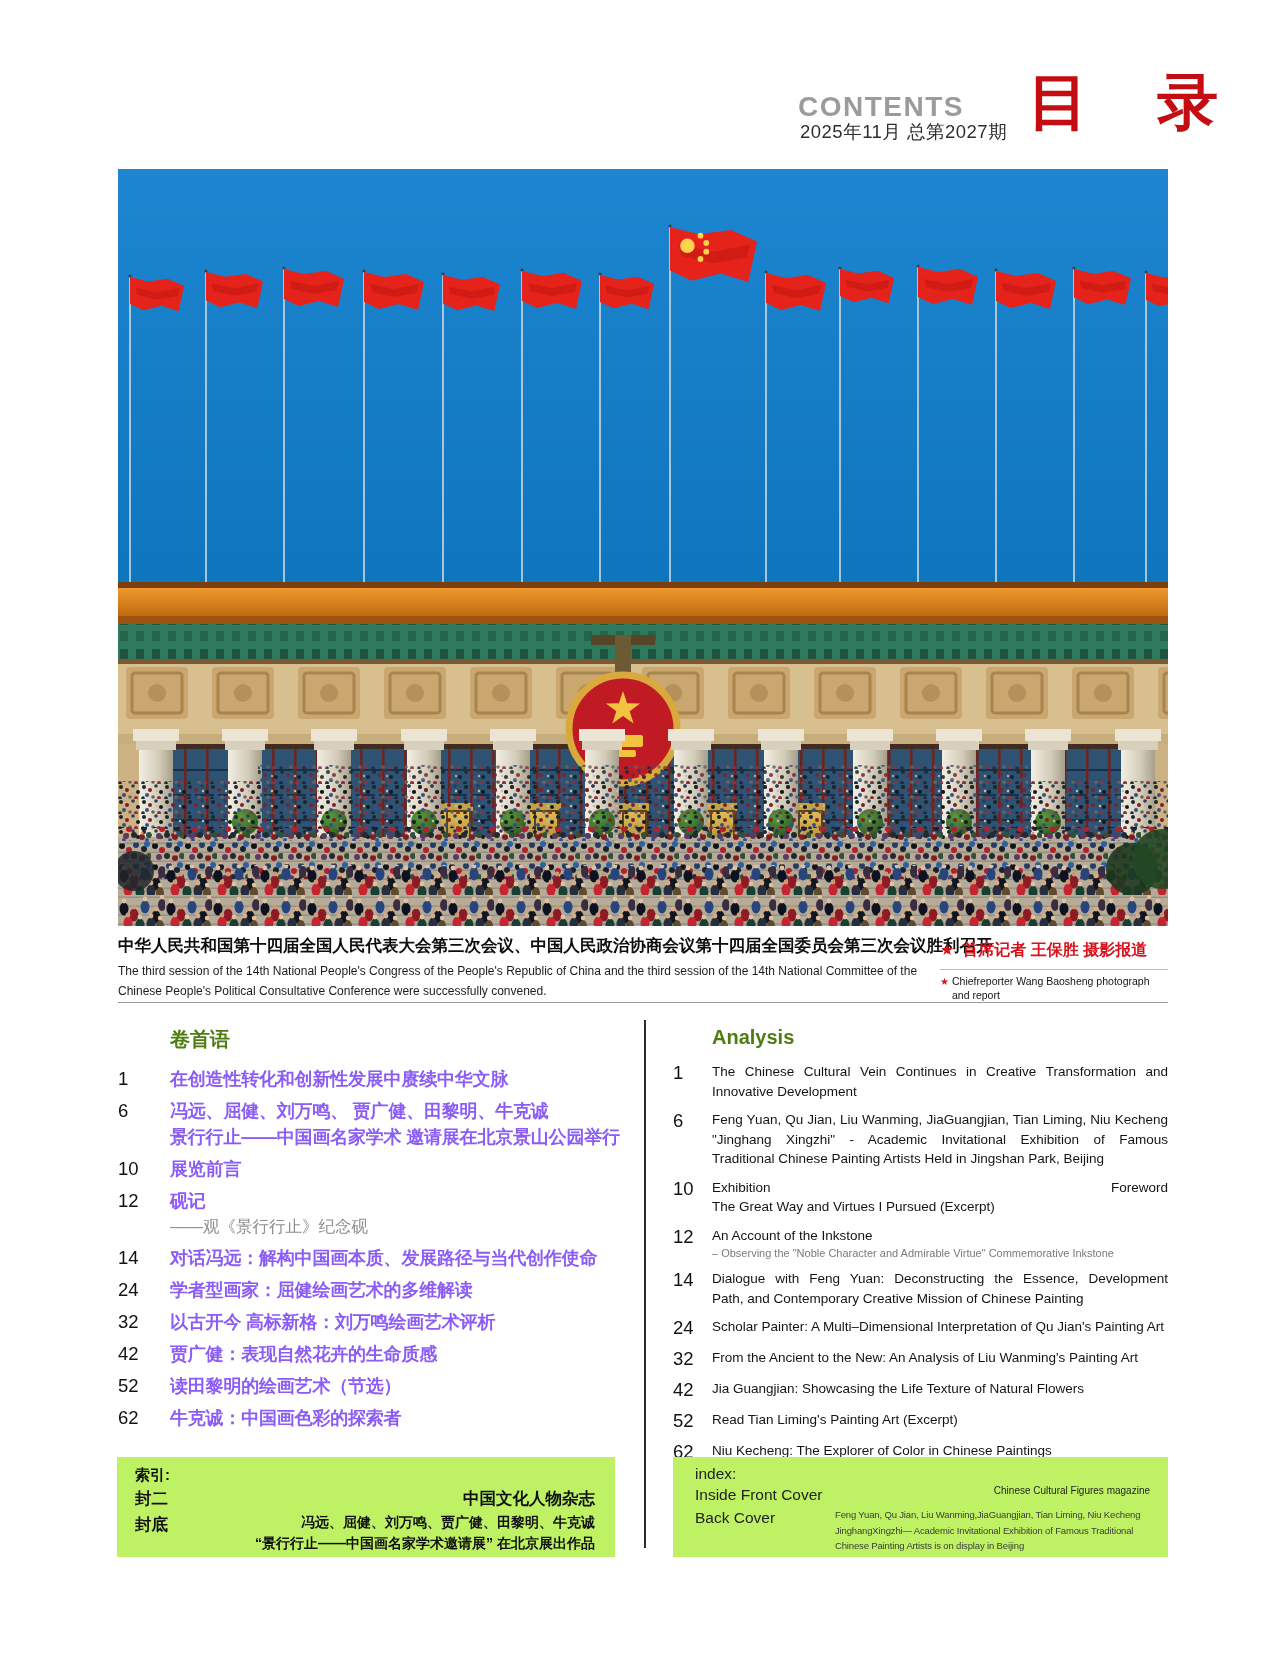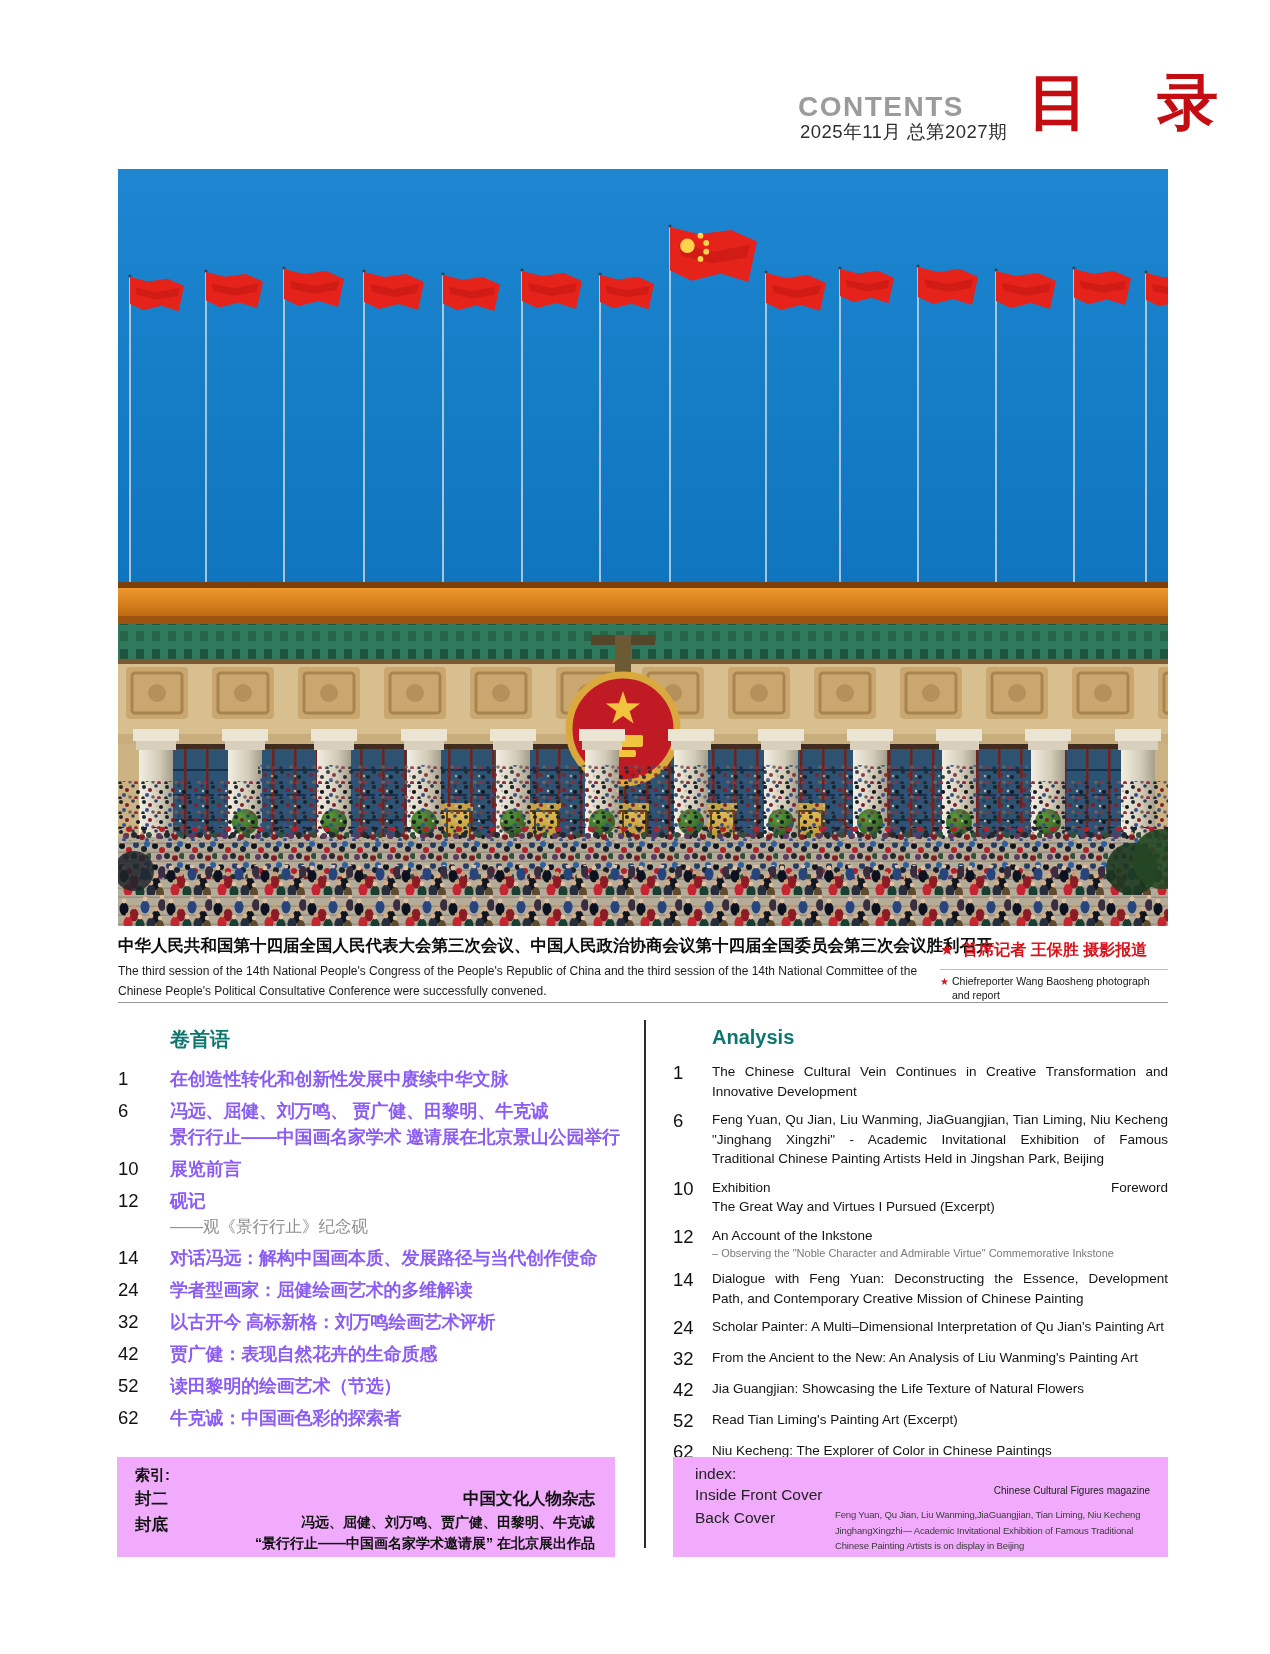--- a/index.html
+++ b/index.html
@@ -31,21 +31,21 @@
 
   .full-rule{position:absolute;left:118px;top:1002px;width:1050px;border:none;
              border-top:1px solid #9a9a9a;margin:0;}
 
   
   .col{position:absolute;top:1020px;}
   .col-cn{left:118px;width:497px;}
   .col-en{left:673px;width:495px;}
   .divider{position:absolute;left:644px;top:1020px;width:2px;height:528px;background:#2a2a2a;}
 
-  .sec-h{font-size:20px;font-weight:700;color:#0f766e;margin:6px 0 13px 0;}
+  .sec-h{font-size:20px;font-weight:700;color:#4d7c0f;margin:6px 0 13px 0;}
   .col-cn .sec-h{margin-left:52px;}
   .col-en .sec-h{margin-left:39px;}
 
   .entry{display:flex;align-items:flex-start;}
   .num{flex:none;color:#111;}
   .txt{flex:1;min-width:0;}
   .line{display:block;}
   .sub{display:block;font-style:normal;}
 
   .col-cn .entry{margin-bottom:6px;}
@@ -55,21 +55,21 @@
   .col-cn .sub{font-size:16.5px;color:#8e8e8e;line-height:25px;white-space:nowrap;}
 
   .col-en .entry{margin-bottom:9px;}
   .col-en .num{width:39px;font-size:18.5px;}
   .col-en .line{font-size:13.5px;line-height:19.5px;color:#141414;
                 text-align:justify;text-align-last:justify;}
   .col-en .line:last-of-type{text-align:left;text-align-last:auto;}
   .col-en .sub{font-size:11px;color:#7a7a7a;line-height:14px;margin-top:1px;}
 
   
-  .index-box{position:absolute;top:1457px;height:100px;background:#f0abfc;box-sizing:border-box;}
+  .index-box{position:absolute;top:1457px;height:100px;background:#bef264;box-sizing:border-box;}
   .index-cn{left:117px;width:498px;padding:9px 20px 0 18px;}
   .index-en{left:673px;width:495px;padding:8px 18px 0 22px;}
   .idx-label{font-size:15px;font-weight:700;margin-bottom:1px;}
   .index-en .idx-label{font-weight:400;font-size:15.5px;color:#1e1e1e;}
   .idx-row{display:flex;align-items:flex-start;margin-bottom:1px;}
   .idx-left{flex:none;}
   .idx-right{flex:1;min-width:0;}
   .index-cn .idx-left{width:70px;font-size:16.5px;font-weight:700;line-height:1.5;}
   .index-cn .idx-right{text-align:right;font-weight:700;}
   .index-cn .idx-row:nth-child(1) .idx-right{font-size:16.5px;line-height:1.5;}

